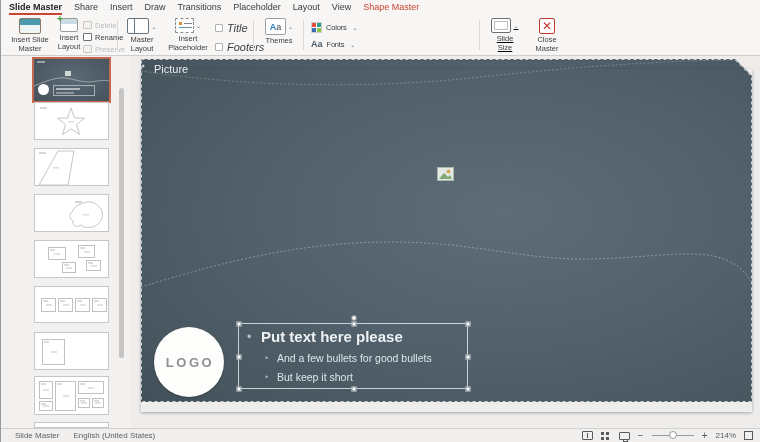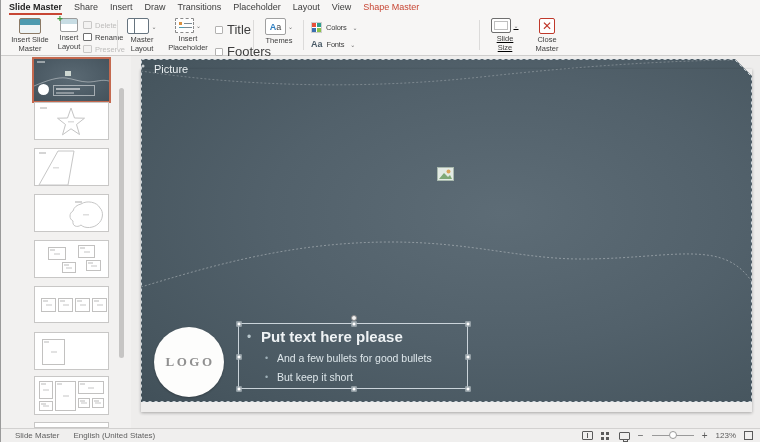--- a/index.html
+++ b/index.html
@@ -41,21 +41,21 @@
 
   .ml-icon { width:22px; height:16px; border:1px solid #66747f; border-radius:2px; background:#fff; position:relative; }
   .ml-icon::after { content:""; position:absolute; left:6px; top:0; bottom:0; width:1px; background:#66747f; }
   .ip-icon { width:19px; height:15px; border:1px dashed #8a8a8a; border-radius:1px; background:#fdfdfd; position:relative; }
   .ip-icon::before { content:""; position:absolute; left:3px; top:3px; width:3px; height:3px; background:#d98f3e; }
   .ip-icon::after { content:""; position:absolute; left:8px; top:4px; width:8px; height:1px; background:#7a8a94; box-shadow:0 4px 0 #7a8a94, -5px 4px 0 #4b9ab0; }
 
   .cbcol { position:absolute; display:flex; flex-direction:column; gap:7px; }
   .cbrow { display:flex; align-items:center; gap:4px; }
   .cb { width:8px; height:8px; border:1px solid #b3b2b1; background:#fff; border-radius:1px; }
-  .cbl { font-size:13px; color:#3e3e3e; white-space:nowrap; }
+  .cbl { font-size:11px; color:#3e3e3e; white-space:nowrap;font-style:italic; }
 
   .themes-icon { width:21px; height:17px; border:1px solid #a0a0a0; border-radius:2px; background:#fff; font-size:9px; text-align:center; line-height:16px; color:#444; }
   .themes-icon b { color:#2f7fc1; font-weight:bold; }
 
   .rowcol { position:absolute; display:flex; flex-direction:column; gap:6px; }
   .colors-icon { width:11px; height:11px; display:grid; grid-template-columns:1fr 1fr; grid-template-rows:1fr 1fr; gap:1px; background:#fff; border:1px solid #cfcfcf; }
   .colors-icon i { display:block; }
   .fonts-glyph { font-size:9px; color:#4a5a66; font-weight:bold; line-height:11px; }
   .bgs-icon { width:10px; height:10px; border:1px solid #8a8a8a; background:linear-gradient(135deg,#ffffff 0 40%,#9aa4ab 100%); border-radius:1px; }
   .rlbl { font-size:7.5px; color:#3e3e3e; white-space:nowrap; letter-spacing:-0.2px; }
@@ -77,21 +77,21 @@
 
   
   .canvas { position:absolute; left:130px; top:56px; width:630px; height:372px; background:#eeedec; }
   .slide { position:absolute; left:140px; top:59px; width:696px; height:343px;
            background:radial-gradient(ellipse 75% 85% at 52% 45%, #5d6c76 0%, #52616b 45%, #47565f 80%, #3f4e57 100%);
            clip-path:polygon(0 0, 594px 0, 611px 17px, 611px 343px, 0 343px);
   }
   .slide-shadow { position:absolute; left:140px; top:69px; width:611px; height:343px; box-shadow:0 1px 3px rgba(0,0,0,.3); pointer-events:none; }
   .picture-label { position:absolute; left:13px; top:4px; font-size:11px; color:#eef3f5; }
   .img-ph { position:absolute; left:296px; top:108px; width:17px; height:14px; background:#e3eae4; border:1px solid #a9b9ae; }
-  .logo-circle { position:absolute; left:13px; top:268px; width:70px; height:70px; border-radius:50%; background:#fdfdfc; display:flex; align-items:center; justify-content:center; box-shadow:0 1px 2px rgba(0,0,0,.25);font-family:Liberation Serif, serif; }
+  .logo-circle { position:absolute; left:13px; top:268px; width:70px; height:70px; border-radius:50%; background:#fdfdfc; display:flex; align-items:center; justify-content:center; box-shadow:0 1px 2px rgba(0,0,0,.25); }
   .logo-text { font-size:13px; font-weight:bold; letter-spacing:2.5px; color:#909090; padding-left:2px; }
 
   .textbox { position:absolute; left:97px; top:264px; width:230px; height:66px; border:1px solid rgba(225,233,238,.85); }
   .handle { position:absolute; width:5px; height:5px; background:#fff; border:1px solid #7c8b94; transform:translate(-50%,-50%); }
   .rot-handle { position:absolute; left:115px; top:-9px; width:6px; height:6px; border-radius:50%; background:#f2f2f2; border:1px solid #8a8a8a; transform:translate(-50%,0); }
   .b1 { position:absolute; left:8px; top:3px; display:flex; }
   .b1 .dot { color:#b7c6cc; font-size:12px; line-height:20px; width:14px; }
   .b1 .txt { color:#eef2f4; font-size:15px; line-height:20px; white-space:nowrap;font-weight:bold; }
   .b2 { position:absolute; left:26px; display:flex; }
   .b2 .dot { color:#9fb0b8; font-size:9px; line-height:14px; width:12px; }
@@ -379,16 +379,16 @@
   </div>
   <div class="sb-right">
     <span class="vicon v-normal"></span>
     <span class="vicon v-sorter"></span>
     <span class="vicon v-show"></span>
     <span class="zoom-pm">−</span>
     <span class="zoom-track">
         <span class="zoom-thumb"></span>
       </span>
     <span class="zoom-pm">+</span>
-    <span class="ztext">123%</span>
+    <span class="ztext">214%</span>
     <span class="vicon v-fit"></span>
   </div>
 </div>
 
 </body></html>

